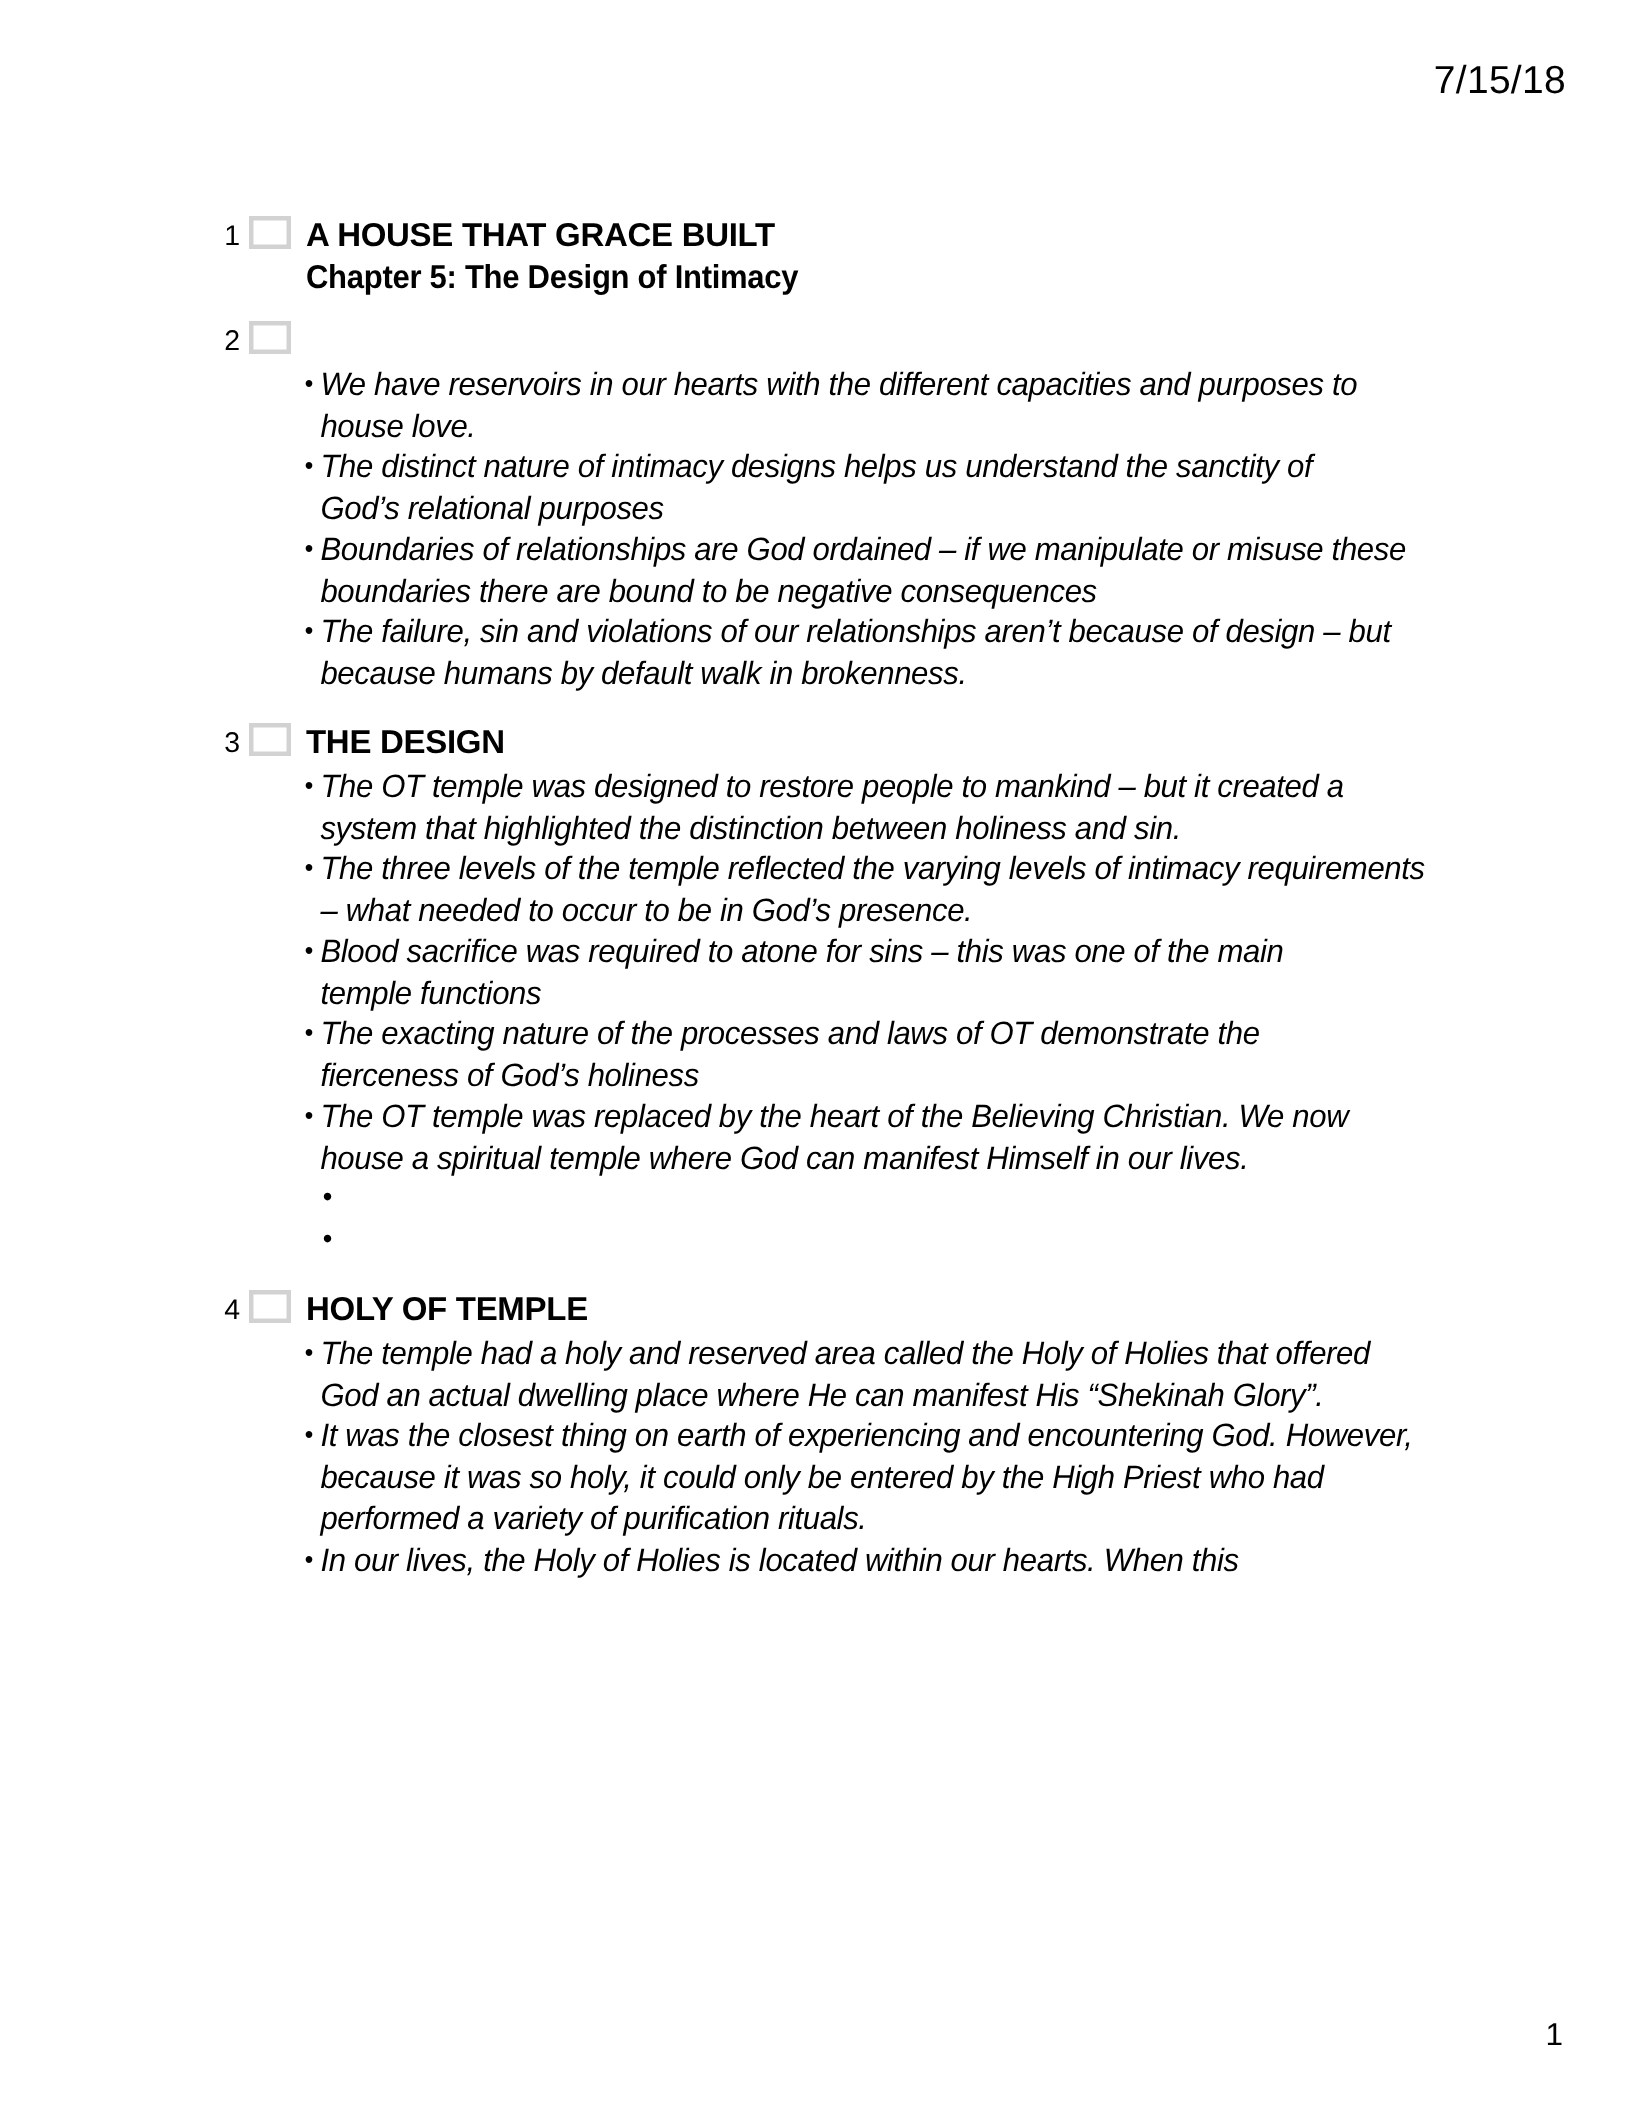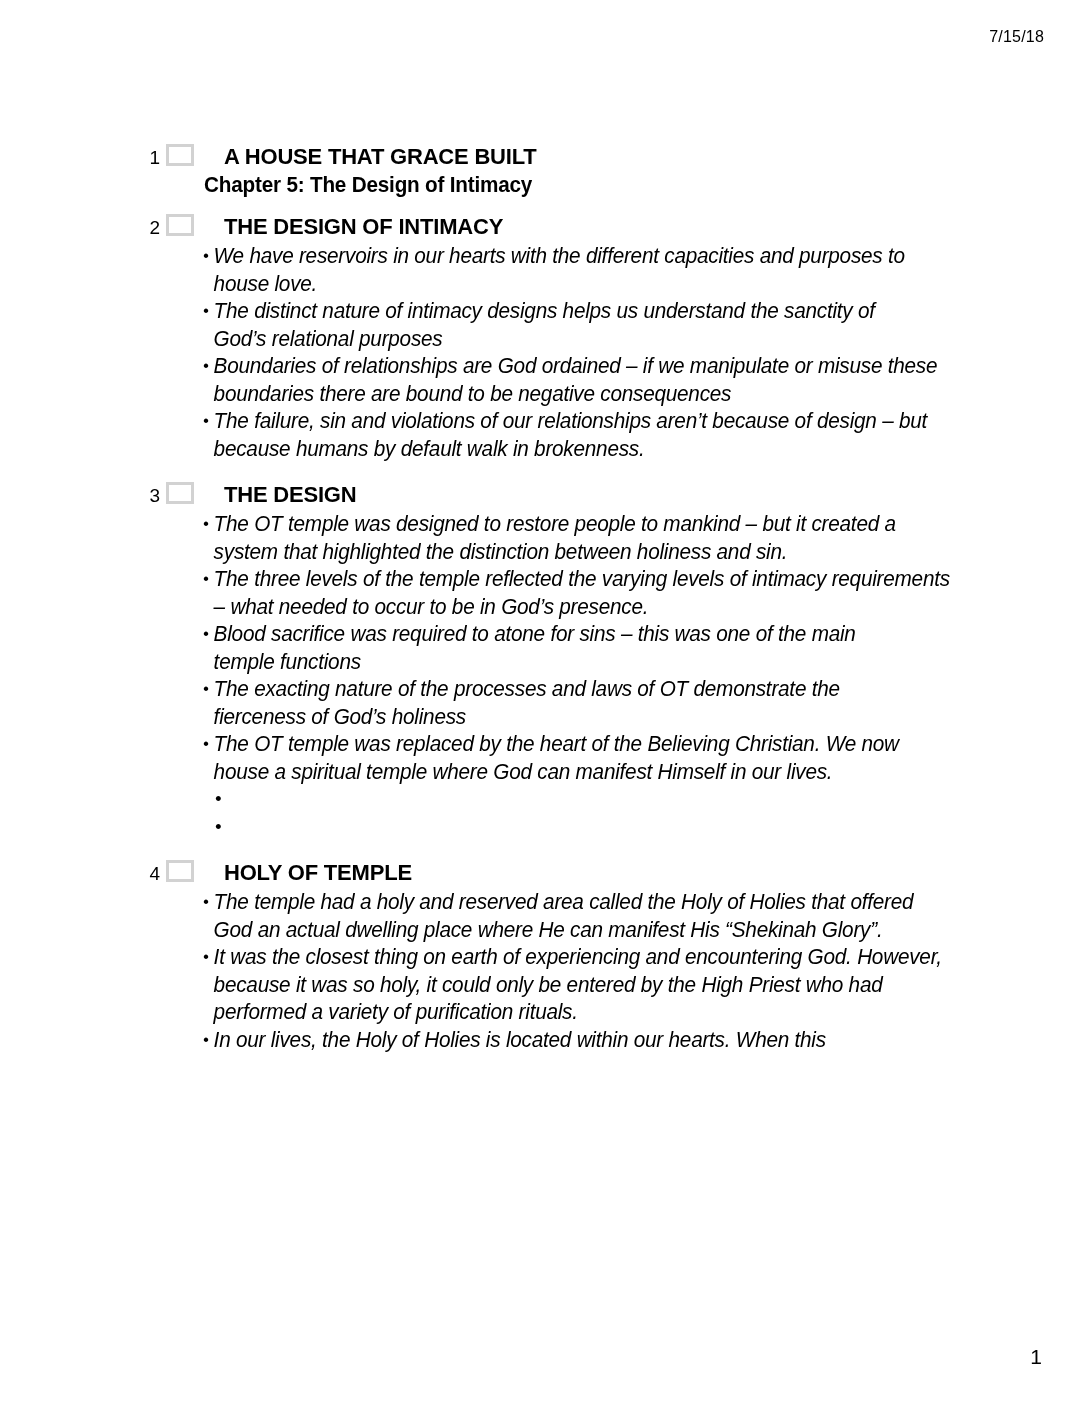--- a/index.html
+++ b/index.html
@@ -12,23 +12,23 @@
     height: 1408px;
     position: relative;
     font-family: "Liberation Sans", sans-serif;
     color: #000000;
     overflow: hidden;
   }
 
   
   .page-date {
     position: absolute;
-    top: 24px;
+    top: 40px;
     right: 44px;
-    font-size: 16px;
+    font-size: 26px;
     line-height: 26px;
     letter-spacing: 0.2px;
     white-space: nowrap;
   }
   .page-number {
     position: absolute;
     bottom: 38px;
     right: 46px;
     font-size: 21px;
     line-height: 26px;
@@ -82,21 +82,20 @@
   }
   .slide-title {
     font-size: 22px;
     line-height: 28px;
     font-weight: bold;
     letter-spacing: -0.2px;
     font-stretch: condensed;
     transform: scaleX(0.94);
     transform-origin: left center;
     white-space: nowrap;
-    margin-left: 20px;
   }
   .slide-subtitle {
     font-size: 22px;
     line-height: 28px;
     font-weight: bold;
     letter-spacing: -0.2px;
     margin-left: 204px;
     transform: scaleX(0.94);
     transform-origin: left center;
     white-space: nowrap;
@@ -156,21 +155,20 @@
     </div>
     <div class="slide-subtitle">Chapter 5: The Design of Intimacy</div>
   </div>
 
   <div class="slide-block">
     <div class="slide-head">
       <span class="slide-num">2</span>
       <span class="slide-icon">
           <i></i>
         </span>
-      <span class="slide-title">THE DESIGN OF INTIMACY</span>
     </div>
     <ul class="bullets">
       <li class="bullet">We have reservoirs in our hearts with the different capacities and purposes to house love.</li>
       <li class="bullet narrow">The distinct nature of intimacy designs helps us understand the sanctity of God’s relational purposes</li>
       <li class="bullet">Boundaries of relationships are God ordained – if we manipulate or misuse these boundaries there are bound to be negative consequences</li>
       <li class="bullet">The failure, sin and violations of our relationships aren’t because of design – but because humans by default walk in brokenness.</li>
     </ul>
   </div>
 
   <div class="slide-block">

